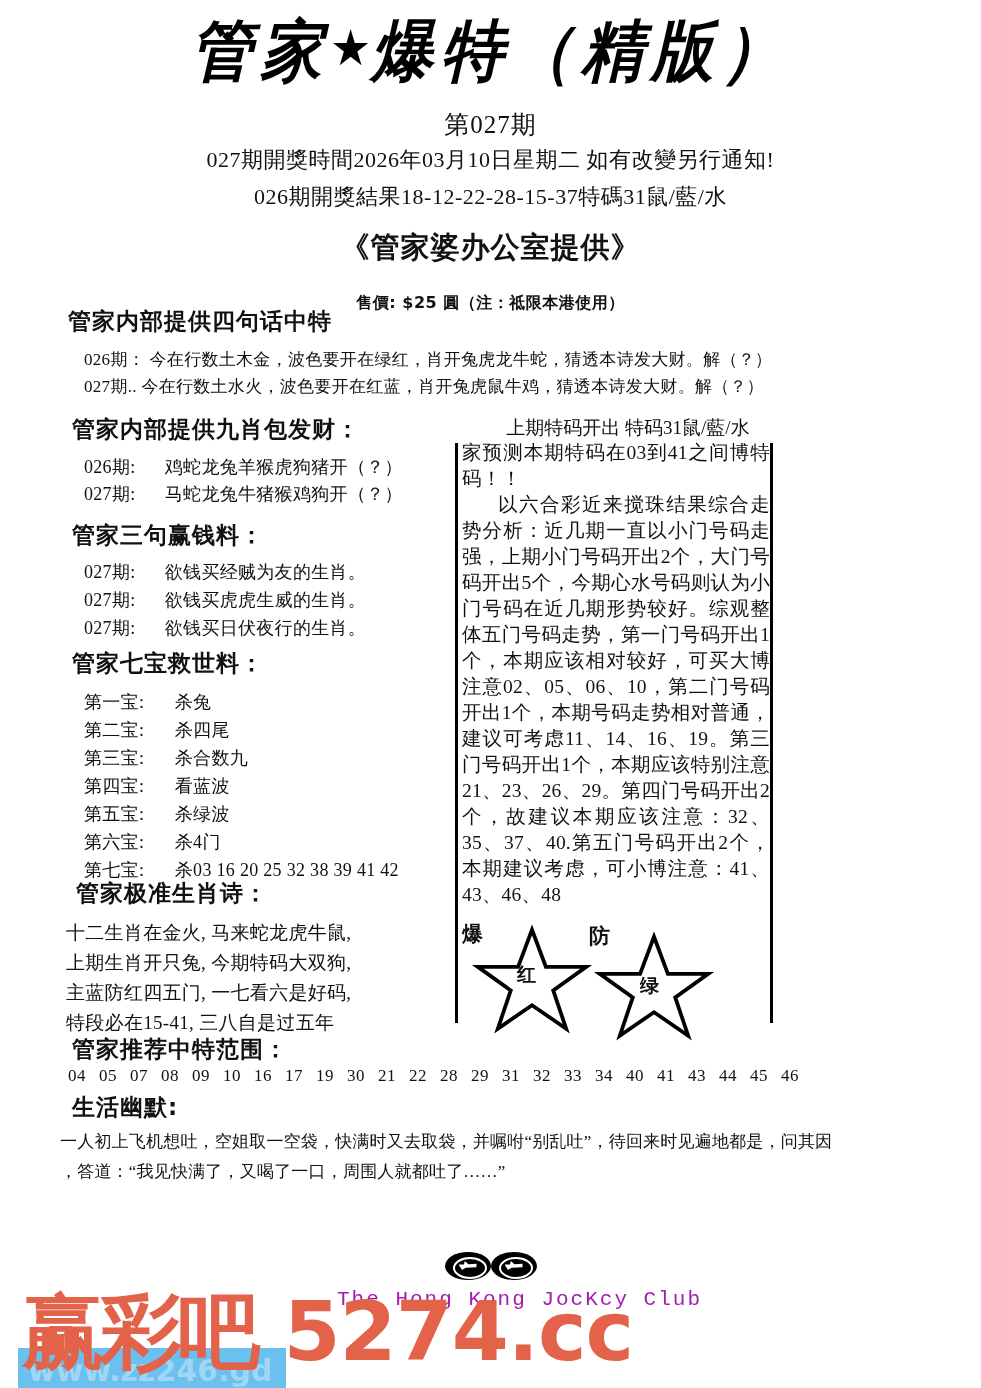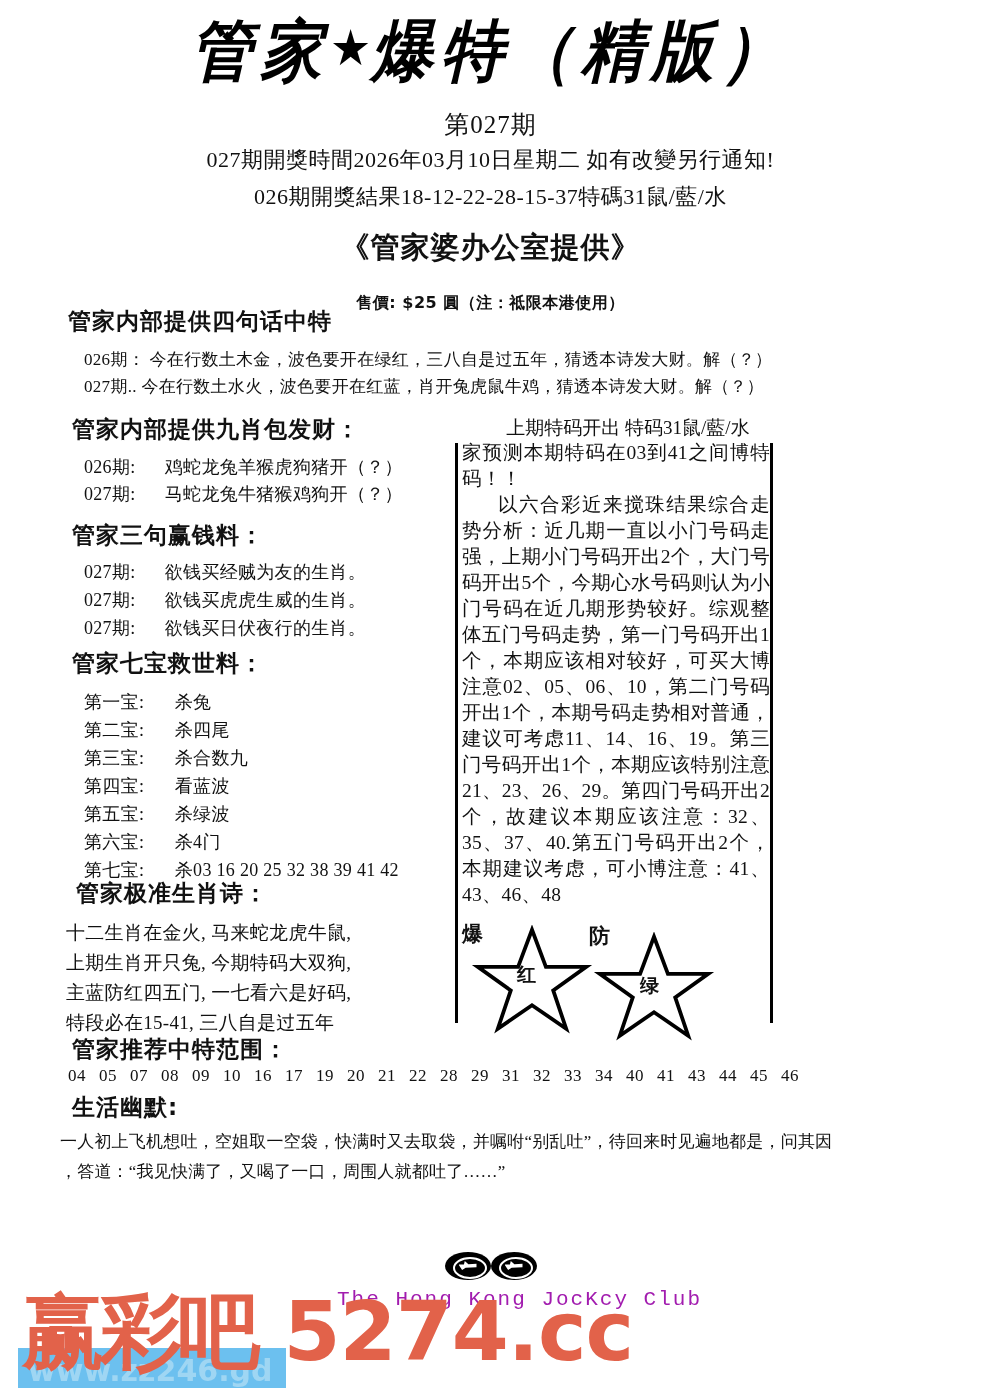--- a/index.html
+++ b/index.html
@@ -289,21 +289,21 @@
 
 <div class="draw-line l1">027期開獎時間2026年03月10日星期二 如有改變另行通知!</div>
 <div class="draw-line l2">026期開獎結果18-12-22-28-15-37特碼31鼠/藍/水</div>
 
 <div class="office-title">《管家婆办公室提供》</div>
 <div class="price-line">售價: $25 圓（注：祗限本港使用）</div>
 
 <div class="sec-h" style="left:68px; top:306px;">管家内部提供四句话中特</div>
 <div class="body-line" id="four-1">
   <span class="lbl">026期：</span>
-  <span>今在行数土木金，波色要开在绿红，三八自是过五年，猜透本诗发大财。解（？）</span>
+  <span>今在行数土木金，波色要开在绿红，肖开兔虎龙牛蛇，猜透本诗发大财。解（？）</span>
 </div>
 <div class="body-line" id="four-2">
   <span class="lbl">027期..</span>
   <span>今在行数土水火，波色要开在红蓝，肖开兔虎鼠牛鸡，猜透本诗发大财。解（？）</span>
 </div>
 
 <div class="sec-h" style="left:72px; top:414px;">管家内部提供九肖包发财：</div>
 <div class="body-line big" id="nine-1">
   <span class="ind-1">026期:</span>
   <span>鸡蛇龙兔羊猴虎狗猪开（？）</span>
@@ -358,21 +358,21 @@
 </div>
 
 <div class="sec-h" style="left:76px; top:878px;">管家极准生肖诗：</div>
 <div class="body-line poem" id="poem-1">十二生肖在金火, 马来蛇龙虎牛鼠,</div>
 <div class="body-line poem" id="poem-2">上期生肖开只兔, 今期特码大双狗,</div>
 <div class="body-line poem" id="poem-3">主蓝防红四五门, 一七看六是好码,</div>
 <div class="body-line poem" id="poem-4">特段必在15-41, 三八自是过五年</div>
 
 <div class="sec-h" style="left:72px; top:1034px;">管家推荐中特范围：</div>
 <div id="rec-nums">
-  <span>04</span><span>05</span><span>07</span><span>08</span><span>09</span><span>10</span><span>16</span><span>17</span><span>19</span><span>20</span><span>21</span><span>22</span><span>28</span><span>29</span><span>31</span><span>32</span><span>33</span><span>34</span><span>40</span><span>41</span><span>43</span><span>44</span><span>45</span><span>46</span>
+  <span>04</span><span>05</span><span>07</span><span>08</span><span>09</span><span>10</span><span>16</span><span>17</span><span>19</span><span>30</span><span>21</span><span>22</span><span>28</span><span>29</span><span>31</span><span>32</span><span>33</span><span>34</span><span>40</span><span>41</span><span>43</span><span>44</span><span>45</span><span>46</span>
 </div>
 
 <div class="sec-h" style="left:72px; top:1092px;">生活幽默:</div>
 <div class="humour" id="hum-1">一人初上飞机想吐，空姐取一空袋，快满时又去取袋，并嘱咐“别乱吐”，待回来时见遍地都是，问其因</div>
 <div class="humour" id="hum-2">，答道：“我见快满了，又喝了一口，周围人就都吐了……”</div>
 
 <div id="side-box"></div>
 <div id="side-head">上期特码开出 特码31鼠/藍/水</div>
 <div class="side-p" id="side-p1">家预测本期特码在03到41之间博特码！！</div>
 <div class="side-p" id="side-p2">以六合彩近来搅珠结果综合走势分析：近几期一直以小门号码走强，上期小门号码开出2个，大门号码开出5个，今期心水号码则认为小门号码在近几期形势较好。综观整体五门号码走势，第一门号码开出1个，本期应该相对较好，可买大博注意02、05、06、10，第二门号码开出1个，本期号码走势相对普通，建议可考虑11、14、16、19。第三门号码开出1个，本期应该特别注意21、23、26、29。第四门号码开出2个，故建议本期应该注意：32、35、37、40.第五门号码开出2个，本期建议考虑，可小博注意：41、43、46、48</div>

